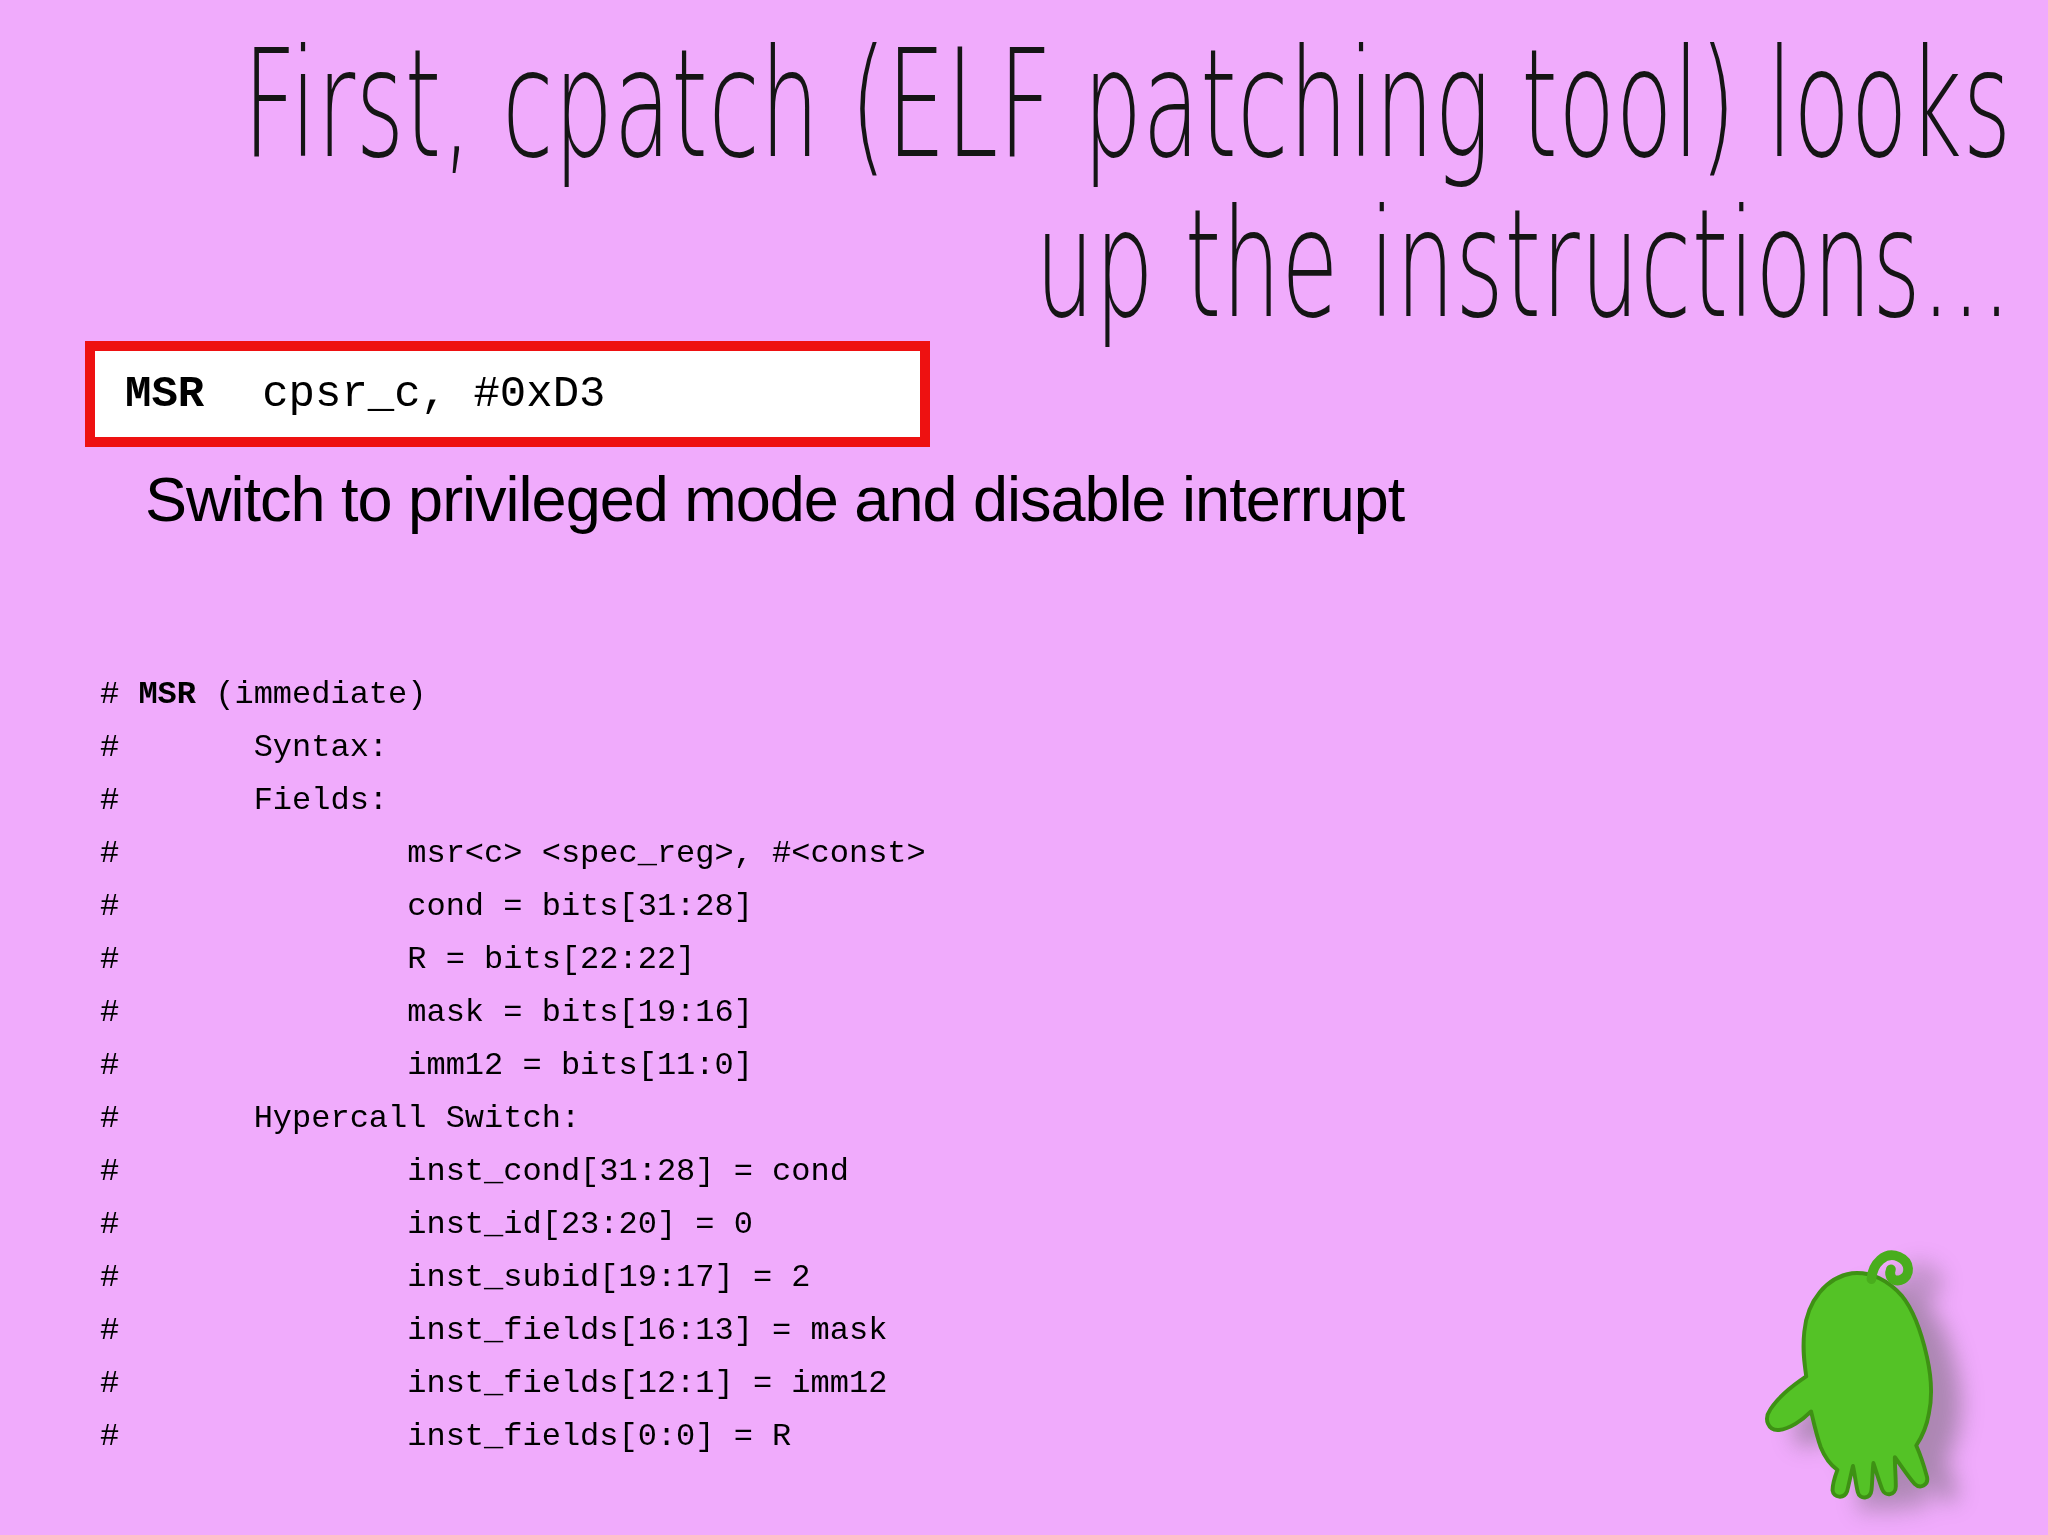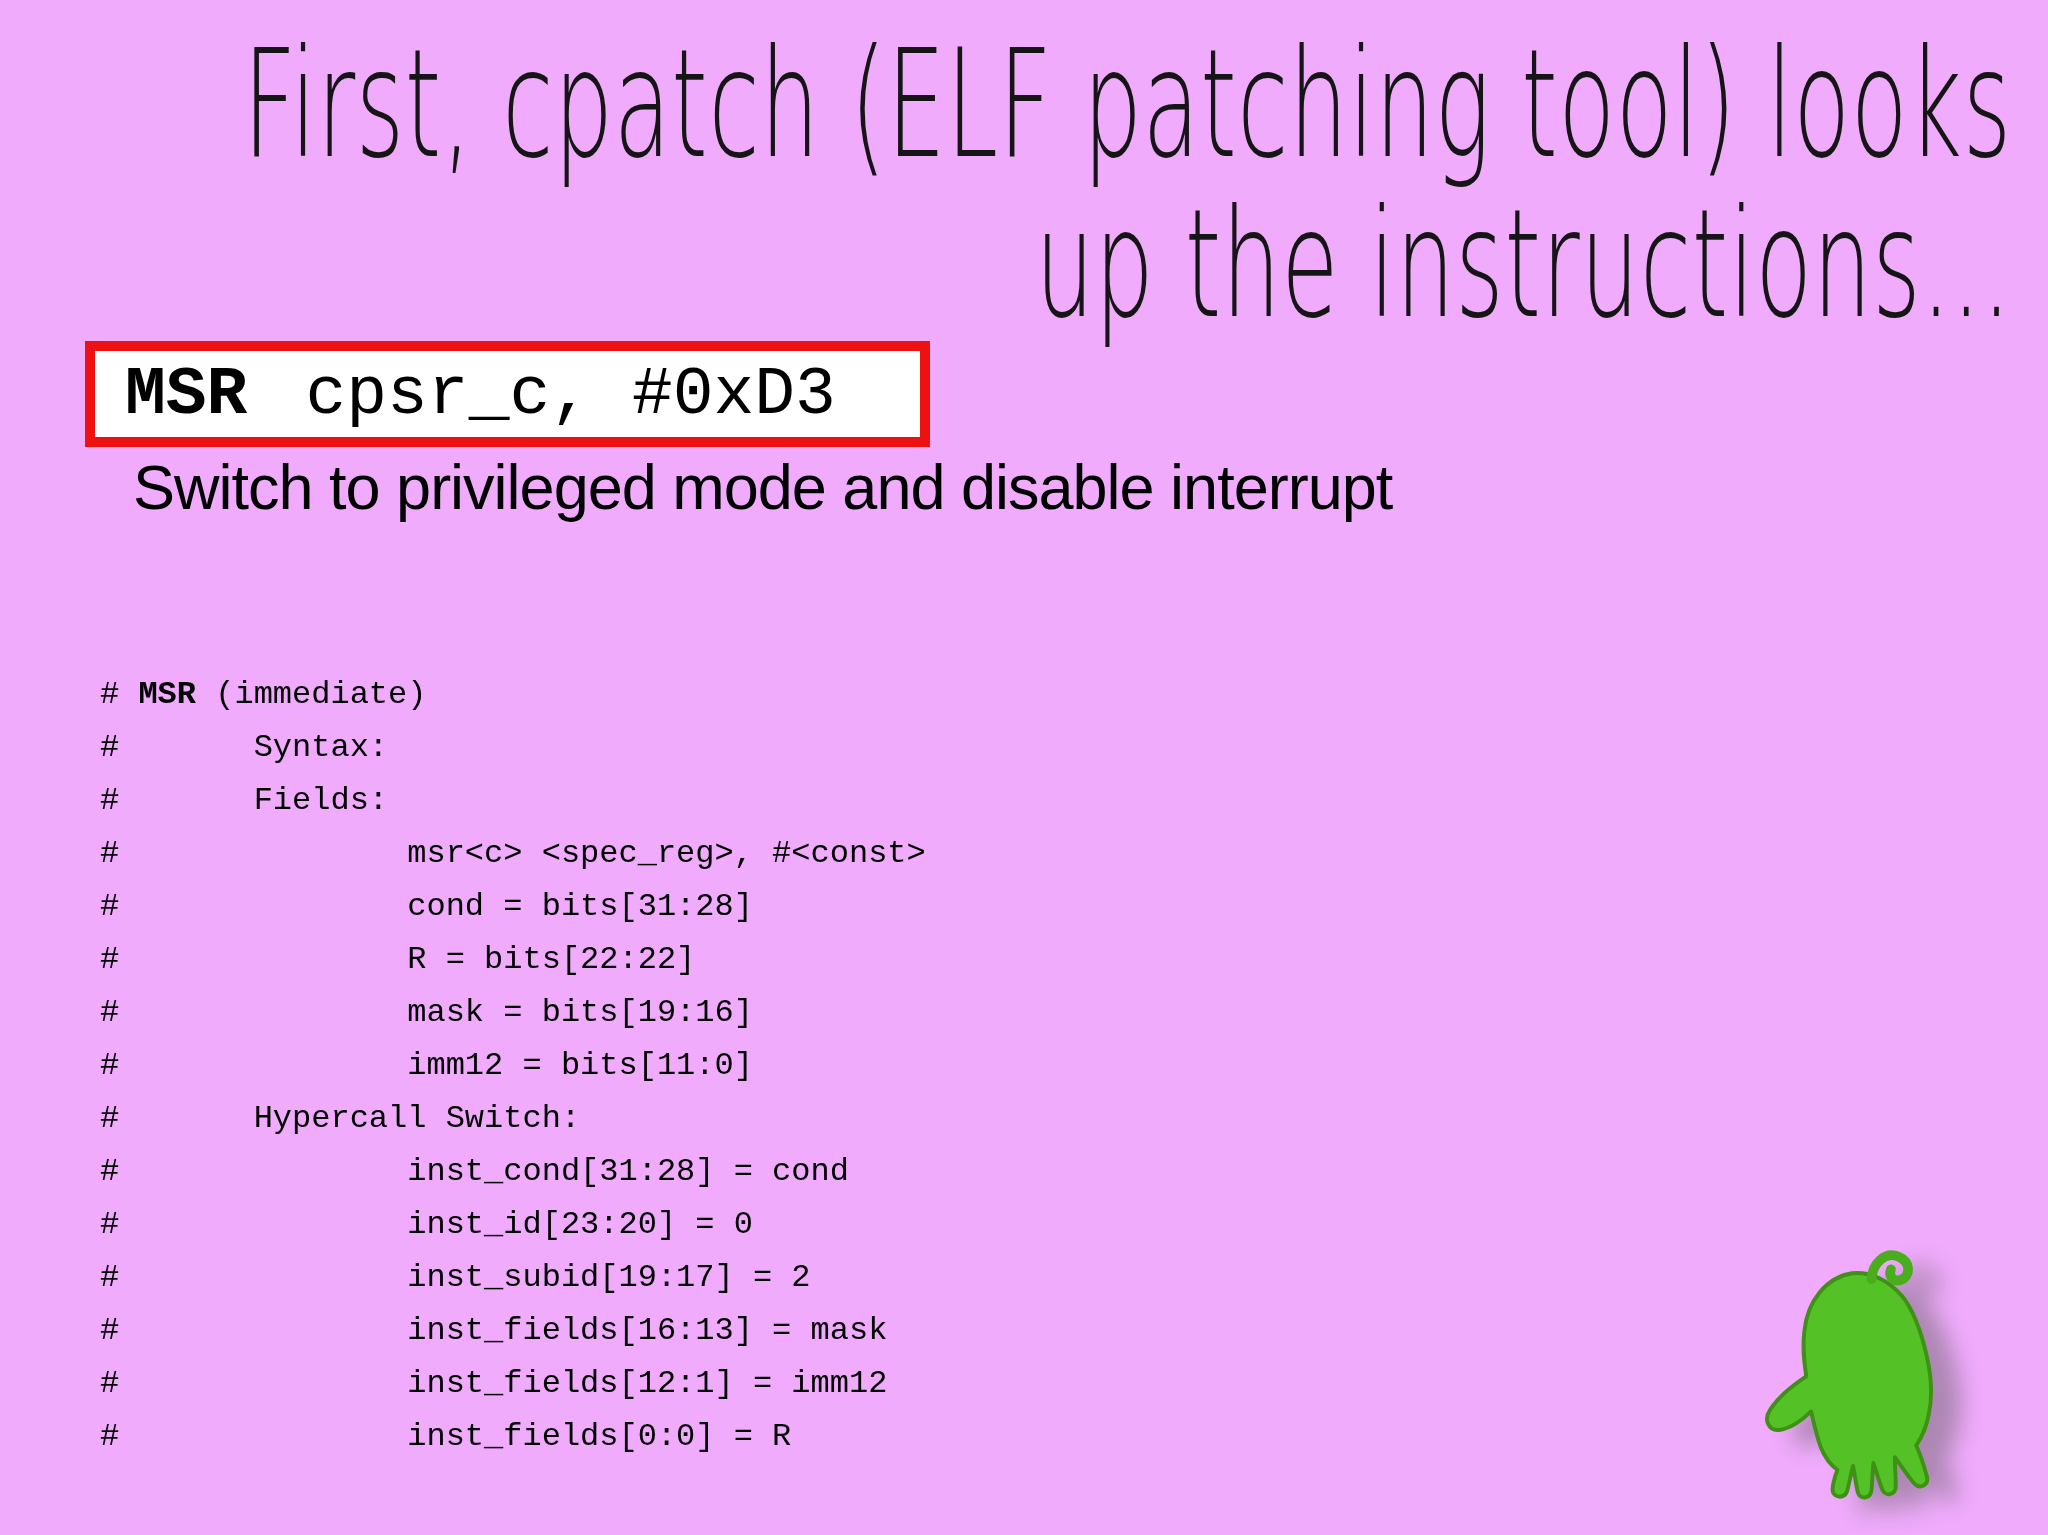--- a/index.html
+++ b/index.html
@@ -43,32 +43,32 @@
     height: 106px;
     box-sizing: border-box;
     border: 10px solid #ee1111;
     background: #ffffff;
     display: flex;
     align-items: center;
     padding-left: 30px;
   }
   .hl-text {
     font-family: "Liberation Mono", monospace;
-    font-size: 68px;
+    font-size: 44px;
     white-space: pre;
     color: #000;
   }
   .hl-text .opcode { font-weight: bold; }
   .hl-text .operands { margin-left: 58px; }
 
   .subtitle {
     position: absolute;
     left: 133px;
     top: 448px;
-    margin: 0;
+    margin: 12px;
     font-family: "Liberation Sans", sans-serif;
     font-size: 63px;
     line-height: 78px;
     letter-spacing: -1px;
     color: #000;
     white-space: nowrap;
   }
 
   
   .code {

